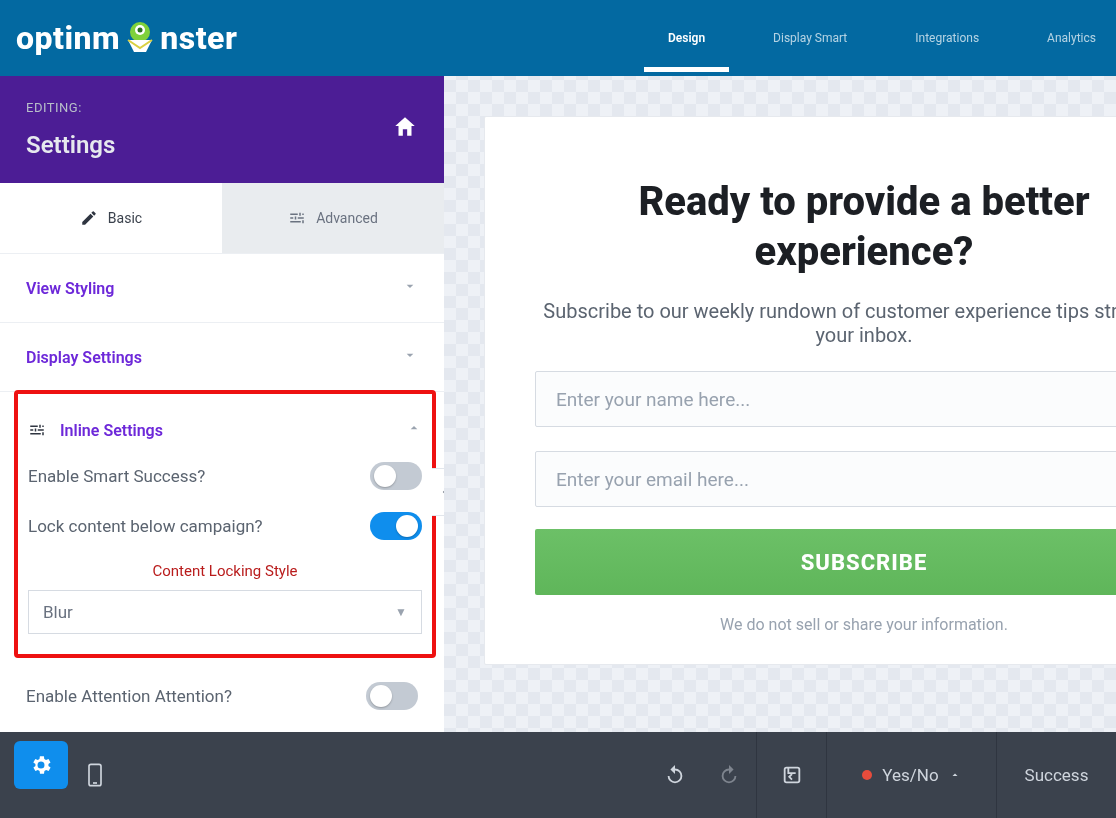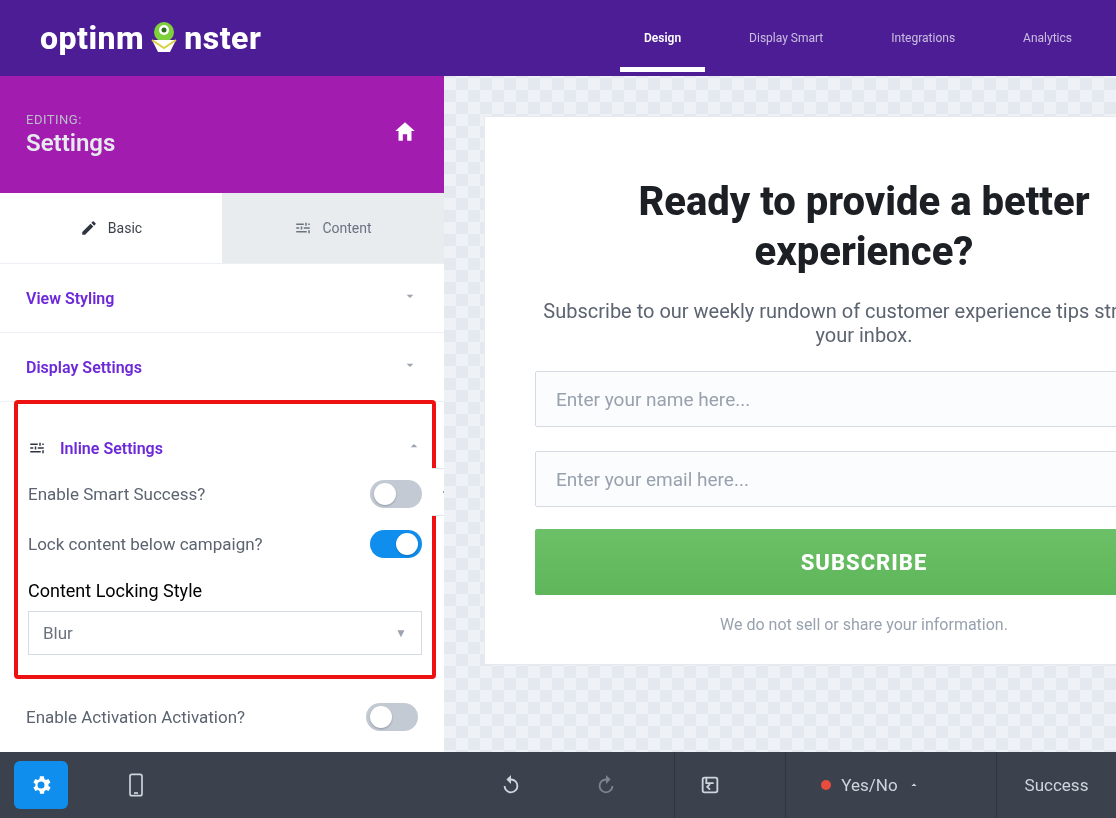--- a/index.html
+++ b/index.html
@@ -1,72 +1,72 @@
 <!DOCTYPE html>
 <html><head>
 <meta charset="utf-8">
 <style>
   * { box-sizing: border-box; margin: 0; padding: 0; font-family: -apple-system, BlinkMacSystemFont, "Segoe UI", Roboto, Arial, sans-serif; }
   html, body { width: 1116px; height: 818px; overflow: hidden; }
   body { display: flex; flex-direction: column; background: #f0f2f5; }
 
   
-  .topbar { height: 76px; background: #4c1d95; display: flex; align-items: center; padding: 0 40px; color: #fff; }
+  .topbar { height: 76px; background: #0369a1; display: flex; align-items: center; padding: 0 16px; color: #fff; }
   .logo { font-size: 32px; font-weight: 800; letter-spacing: .5px; display:flex; align-items:center; gap:2px;}
   .logo .mascot { width:36px; height:36px; display:inline-flex; align-items:center; justify-content:center; }
   .topnav { margin-left: auto; display: flex; gap: 60px; font-size: 12px; }
   .topnav-item { color: rgba(255,255,255,.7); cursor: pointer; padding: 26px 4px; position:relative;}
   .topnav-item.active { color: #fff; font-weight:600;}
   .topnav-item.active::after { content:""; position:absolute; left:-20px; right:-20px; bottom:-1px; height:5px; background:#fff; }
 
   
   .main { flex:1; display:flex; min-height:0; }
 
   
   .sidebar { width:444px; background:#fff; display:flex; flex-direction:column; position:relative; }
-  .side-header { background:#a21caf; color:#fff; padding:36px 26px; display:flex; align-items:center; }
+  .side-header { background:#4c1d95; color:#fff; padding:24px 26px; display:flex; align-items:center; }
   .side-header .small { font-size:13px; color:#b8bfc9; letter-spacing:.5px; }
-  .side-header .big { font-size:24px; font-weight:600; margin-top:2px; color:#e6e9ee;}
+  .side-header .big { font-size:24px; font-weight:600; margin-top:16px; color:#e6e9ee;}
   .side-header .home { margin-left:auto; font-size:26px; }
 
   .tabs { display:flex; height:70px; }
   .tab { flex:1; display:flex; align-items:center; justify-content:center; gap:10px; font-size:14px; color:#3b424d; cursor:pointer; }
   .tab.inactive { background:#e9ecef; color:#6a7280;}
   .tab svg { width:18px; height:18px; }
 
   .panel { border-top:1px solid #eceff3; }
   .section-head { padding:24px 26px; display:flex; align-items:center; gap:14px; font-size:16px; font-weight:600; color:#6d28d9; cursor:pointer; border-bottom:1px solid #eceff3;}
   .section-head .chev { margin-left:auto; color:#9aa3af; }
 
-  .highlight-box { border:4px solid #e11; border-radius:4px; margin:-2px 8px 8px 14px; padding: 16px 10px 20px 10px; }
+  .highlight-box { border:4px solid #e11; border-radius:4px; margin:-2px 8px 8px 14px; padding: 8px 10px 20px 10px; }
 
   .row { display:flex; align-items:center; padding:16px 0 6px; font-size:17px; color:#5b6470; }
 
   .toggle { width:52px; height:28px; border-radius:20px; background:#c3cad3; position:relative; margin-left:auto; cursor:pointer; }
   .toggle::after { content:""; position:absolute; width:22px; height:22px; border-radius:50%; background:#fff; top:3px; left:4px; box-shadow:0 1px 2px rgba(0,0,0,.25);}
   .toggle.on { background:#0f8eed; }
   .toggle.on::after { left:26px; }
 
-  .field-label { font-size:18px; color:#000000; padding:16px 0 10px;}
+  .field-label { font-size:15px; color:#b91c1c; padding:16px 0 10px;text-align:center;}
   .select { border:1px solid #d6dbe2; border-radius:0; height:44px; display:flex; align-items:center; padding:0 14px; color:#6a7280; font-size:17px; cursor:pointer; position:relative;}
   .select .caret { margin-left:auto; color:#9aa3af; font-size:12px;}
 
   .collapse-handle { position:absolute; right:-12px; top:392px; width:24px; height:48px; background:#fff; border:1px solid #e2e6ec; border-left:none; border-radius:0 6px 6px 0; display:flex; align-items:center; justify-content:center; color:#7a828e; cursor:pointer;}
 
   
   .canvas { flex:1; background:repeating-conic-gradient(#eef1f6 0% 25%, #e4e8ef 0% 50%) 0/24px 24px; padding:40px 0 0 40px; overflow:hidden; position:relative;}
   .form-card { background:#fff; border:1px solid #e6e9ee; border-radius:2px; padding:60px 50px 30px 50px; width:760px; }
   .form-card h1 { font-size:40px; font-weight:800; color:#1c1f24; text-align:center; line-height:1.25;}
   .form-card p.sub { font-size:20px; color:#5b6470; text-align:center; margin-top:22px;}
   .form-card .input { margin-top:24px; height:56px; border:1px solid #d6dbe2; background:#fbfcfd; border-radius:2px; display:flex; align-items:center; padding:0 20px; color:#98a2af; font-size:19px; }
   .form-card .subscribe { margin-top:22px; height:66px; background:#5fb65a; background:linear-gradient(#6cc067,#5fb65a); color:#fff; font-size:22px; font-weight:800; letter-spacing:1px; display:flex; align-items:center; justify-content:center; border-radius:2px; cursor:pointer;}
   .form-card .note { text-align:center; color:#98a2af; font-size:16px; margin-top:20px;}
 
   
-  .footer { height:66px; background:#3b424d; display:flex; align-items:stretch; color:#cfd5dd;gap:41px; }
+  .footer { height:86px; background:#3b424d; display:flex; align-items:stretch; color:#cfd5dd; }
   .footer .sq { width:54px; height:48px; margin:9px 0 9px 14px; background:#0f8eed; border-radius:6px; display:flex; align-items:center; justify-content:center; color:#fff; font-size:22px; cursor:pointer;}
   .footer .iconbtn { width:54px; display:flex; align-items:center; justify-content:center; font-size:20px; cursor:pointer; color:#cfd5dd;}
   .footer .step { flex:0 0 120px; display:flex; align-items:center; justify-content:center; gap:10px; font-size:17px; cursor:pointer; border-left:1px solid #2f3540;}
   .footer .step.wide { flex:0 0 170px;}
   .footer .step.active { background:#fff; color:#2f3540; }
   .footer .dot { width:10px; height:10px; border-radius:50%; background:#e74c3c; }
 </style>
 </head>
 <body>
 
@@ -111,21 +111,21 @@
       <div class="tab">
         <svg viewBox="0 0 24 24">
             <path fill="#2f3540" d="M3 17.25V21h3.75l11-11-3.75-3.75-11 11zM20.7 7.04a1 1 0 0 0 0-1.41l-2.34-2.34a1 1 0 0 0-1.41 0l-1.83 1.83 3.75 3.75 1.83-1.83z"></path>
           </svg>
         <span>Basic</span>
       </div>
       <div class="tab inactive">
         <svg viewBox="0 0 24 24">
             <path fill="#6a7280" d="M3 6h10v2H3zM15 5h2v4h-2zM19 6h2v2h-2zM3 11h4v2H3zM9 10h2v4H9zM13 11h8v2h-8zM3 16h14v2H3zM19 15h2v4h-2z"></path>
           </svg>
-        <span>Content</span>
+        <span>Advanced</span>
       </div>
     </div>
 
     <div class="panel">
       <div class="section-head">
         <span>View Styling</span>
         <span class="chev">
           <svg width="16" height="16" viewBox="0 0 24 24">
               <path fill="#9aa3af" d="M7 10l5 5 5-5z"></path>
             </svg>
@@ -164,21 +164,21 @@
         </div>
 
         <div class="field-label">Content Locking Style</div>
         <div class="select">
           <span>Blur</span>
           <span class="caret">▼</span>
         </div>
       </div>
 
       <div class="row" style="padding:16px 26px;">
-        <span>Enable Activation Activation?</span>
+        <span>Enable Attention Attention?</span>
         <div class="toggle"></div>
       </div>
     </div>
 
     <div class="collapse-handle">
       <svg width="10" height="14" viewBox="0 0 24 24">
           <path fill="#7a828e" d="M15 6l-6 6 6 6z"></path>
         </svg>
     </div>
   </div>

